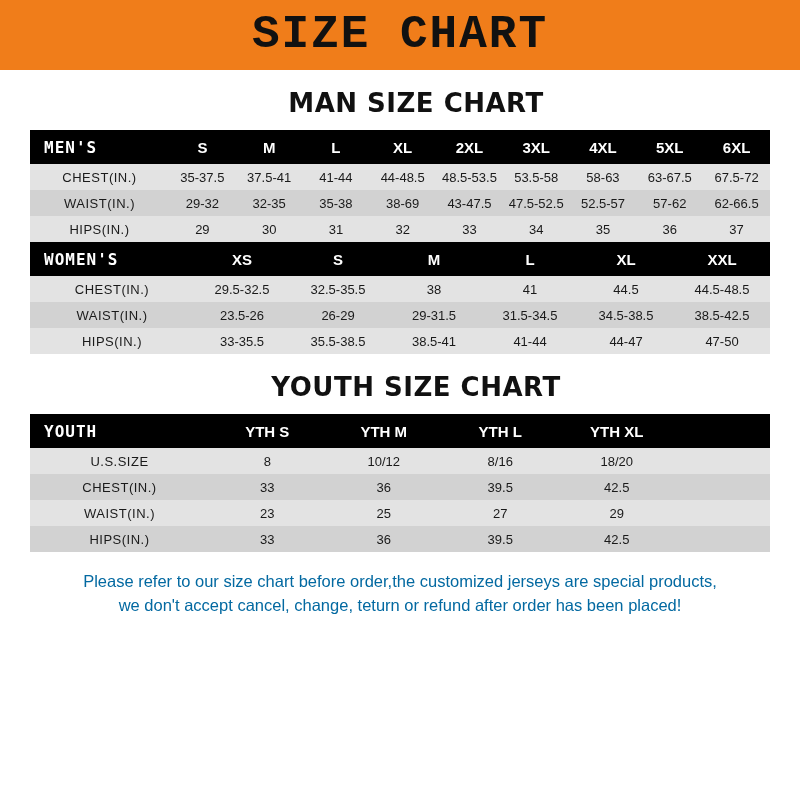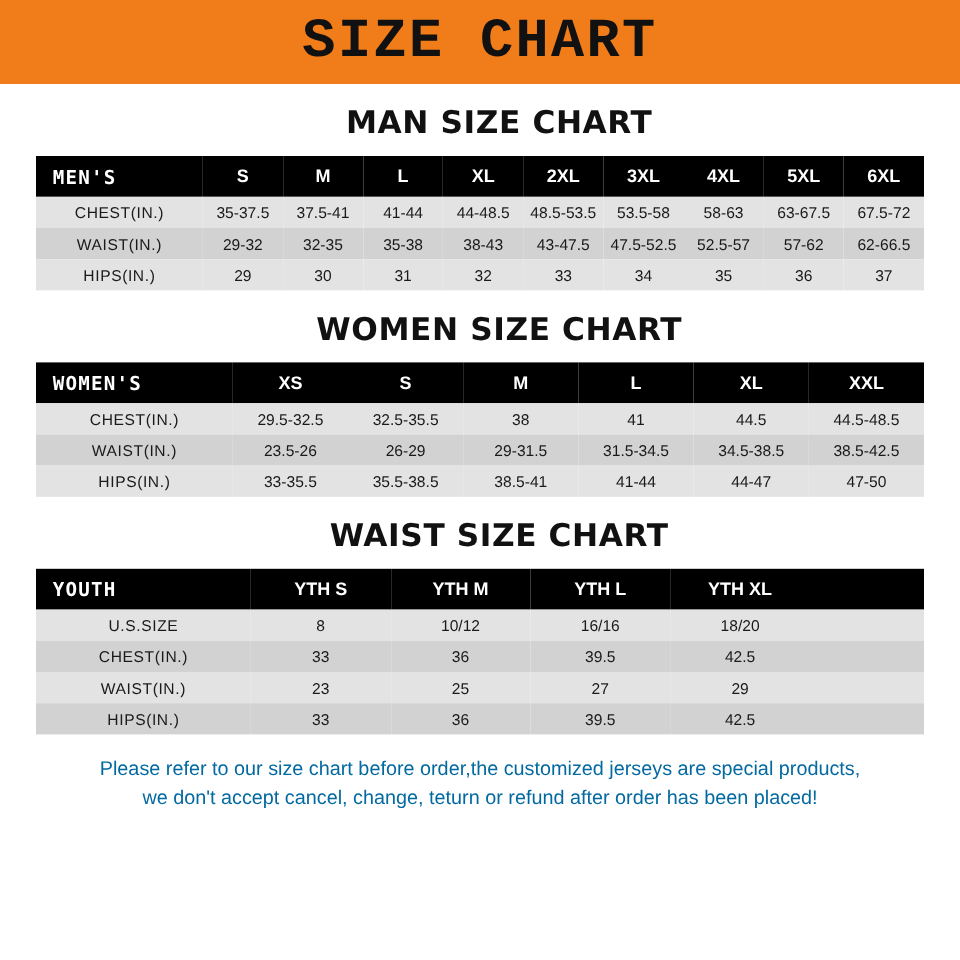--- a/index.html
+++ b/index.html
@@ -151,21 +151,21 @@
           <td>53.5-58</td>
           <td>58-63</td>
           <td>63-67.5</td>
           <td>67.5-72</td>
         </tr>
         <tr class="row-dark">
           <td class="label-cell">WAIST(IN.)</td>
           <td>29-32</td>
           <td>32-35</td>
           <td>35-38</td>
-          <td>38-43</td>
+          <td>38-69</td>
           <td>43-47.5</td>
           <td>47.5-52.5</td>
           <td>52.5-57</td>
           <td>57-62</td>
           <td>62-66.5</td>
         </tr>
         <tr class="row-light">
           <td class="label-cell">HIPS(IN.)</td>
           <td>29</td>
           <td>30</td>
@@ -174,21 +174,20 @@
           <td>33</td>
           <td>34</td>
           <td>35</td>
           <td>36</td>
           <td>37</td>
         </tr>
       </tbody>
     </table>
   </div>
 
-  <div class="section-title">WOMEN SIZE CHART</div>
   <div class="table-wrap">
     <table class="size-table women-table">
       <thead>
         <tr>
           <th class="corner" style="width:150px;">WOMEN'S</th>
           <th>XS</th>
           <th>S</th>
           <th>M</th>
           <th>L</th>
           <th>XL</th>
@@ -220,39 +219,39 @@
           <td>35.5-38.5</td>
           <td>38.5-41</td>
           <td>41-44</td>
           <td>44-47</td>
           <td>47-50</td>
         </tr>
       </tbody>
     </table>
   </div>
 
-  <div class="section-title">WAIST SIZE CHART</div>
+  <div class="section-title">YOUTH SIZE CHART</div>
   <div class="table-wrap">
     <table class="size-table youth-table">
       <thead>
         <tr>
           <th class="corner" style="width:165px;">YOUTH</th>
           <th>YTH S</th>
           <th>YTH M</th>
           <th>YTH L</th>
           <th>YTH XL</th>
           <th style="width:95px;background:#000000;"></th>
         </tr>
       </thead>
       <tbody>
         <tr class="row-light">
           <td class="label-cell">U.S.SIZE</td>
           <td>8</td>
           <td>10/12</td>
-          <td>16/16</td>
+          <td>8/16</td>
           <td>18/20</td>
           <td></td>
         </tr>
         <tr class="row-dark">
           <td class="label-cell">CHEST(IN.)</td>
           <td>33</td>
           <td>36</td>
           <td>39.5</td>
           <td>42.5</td>
           <td></td>

